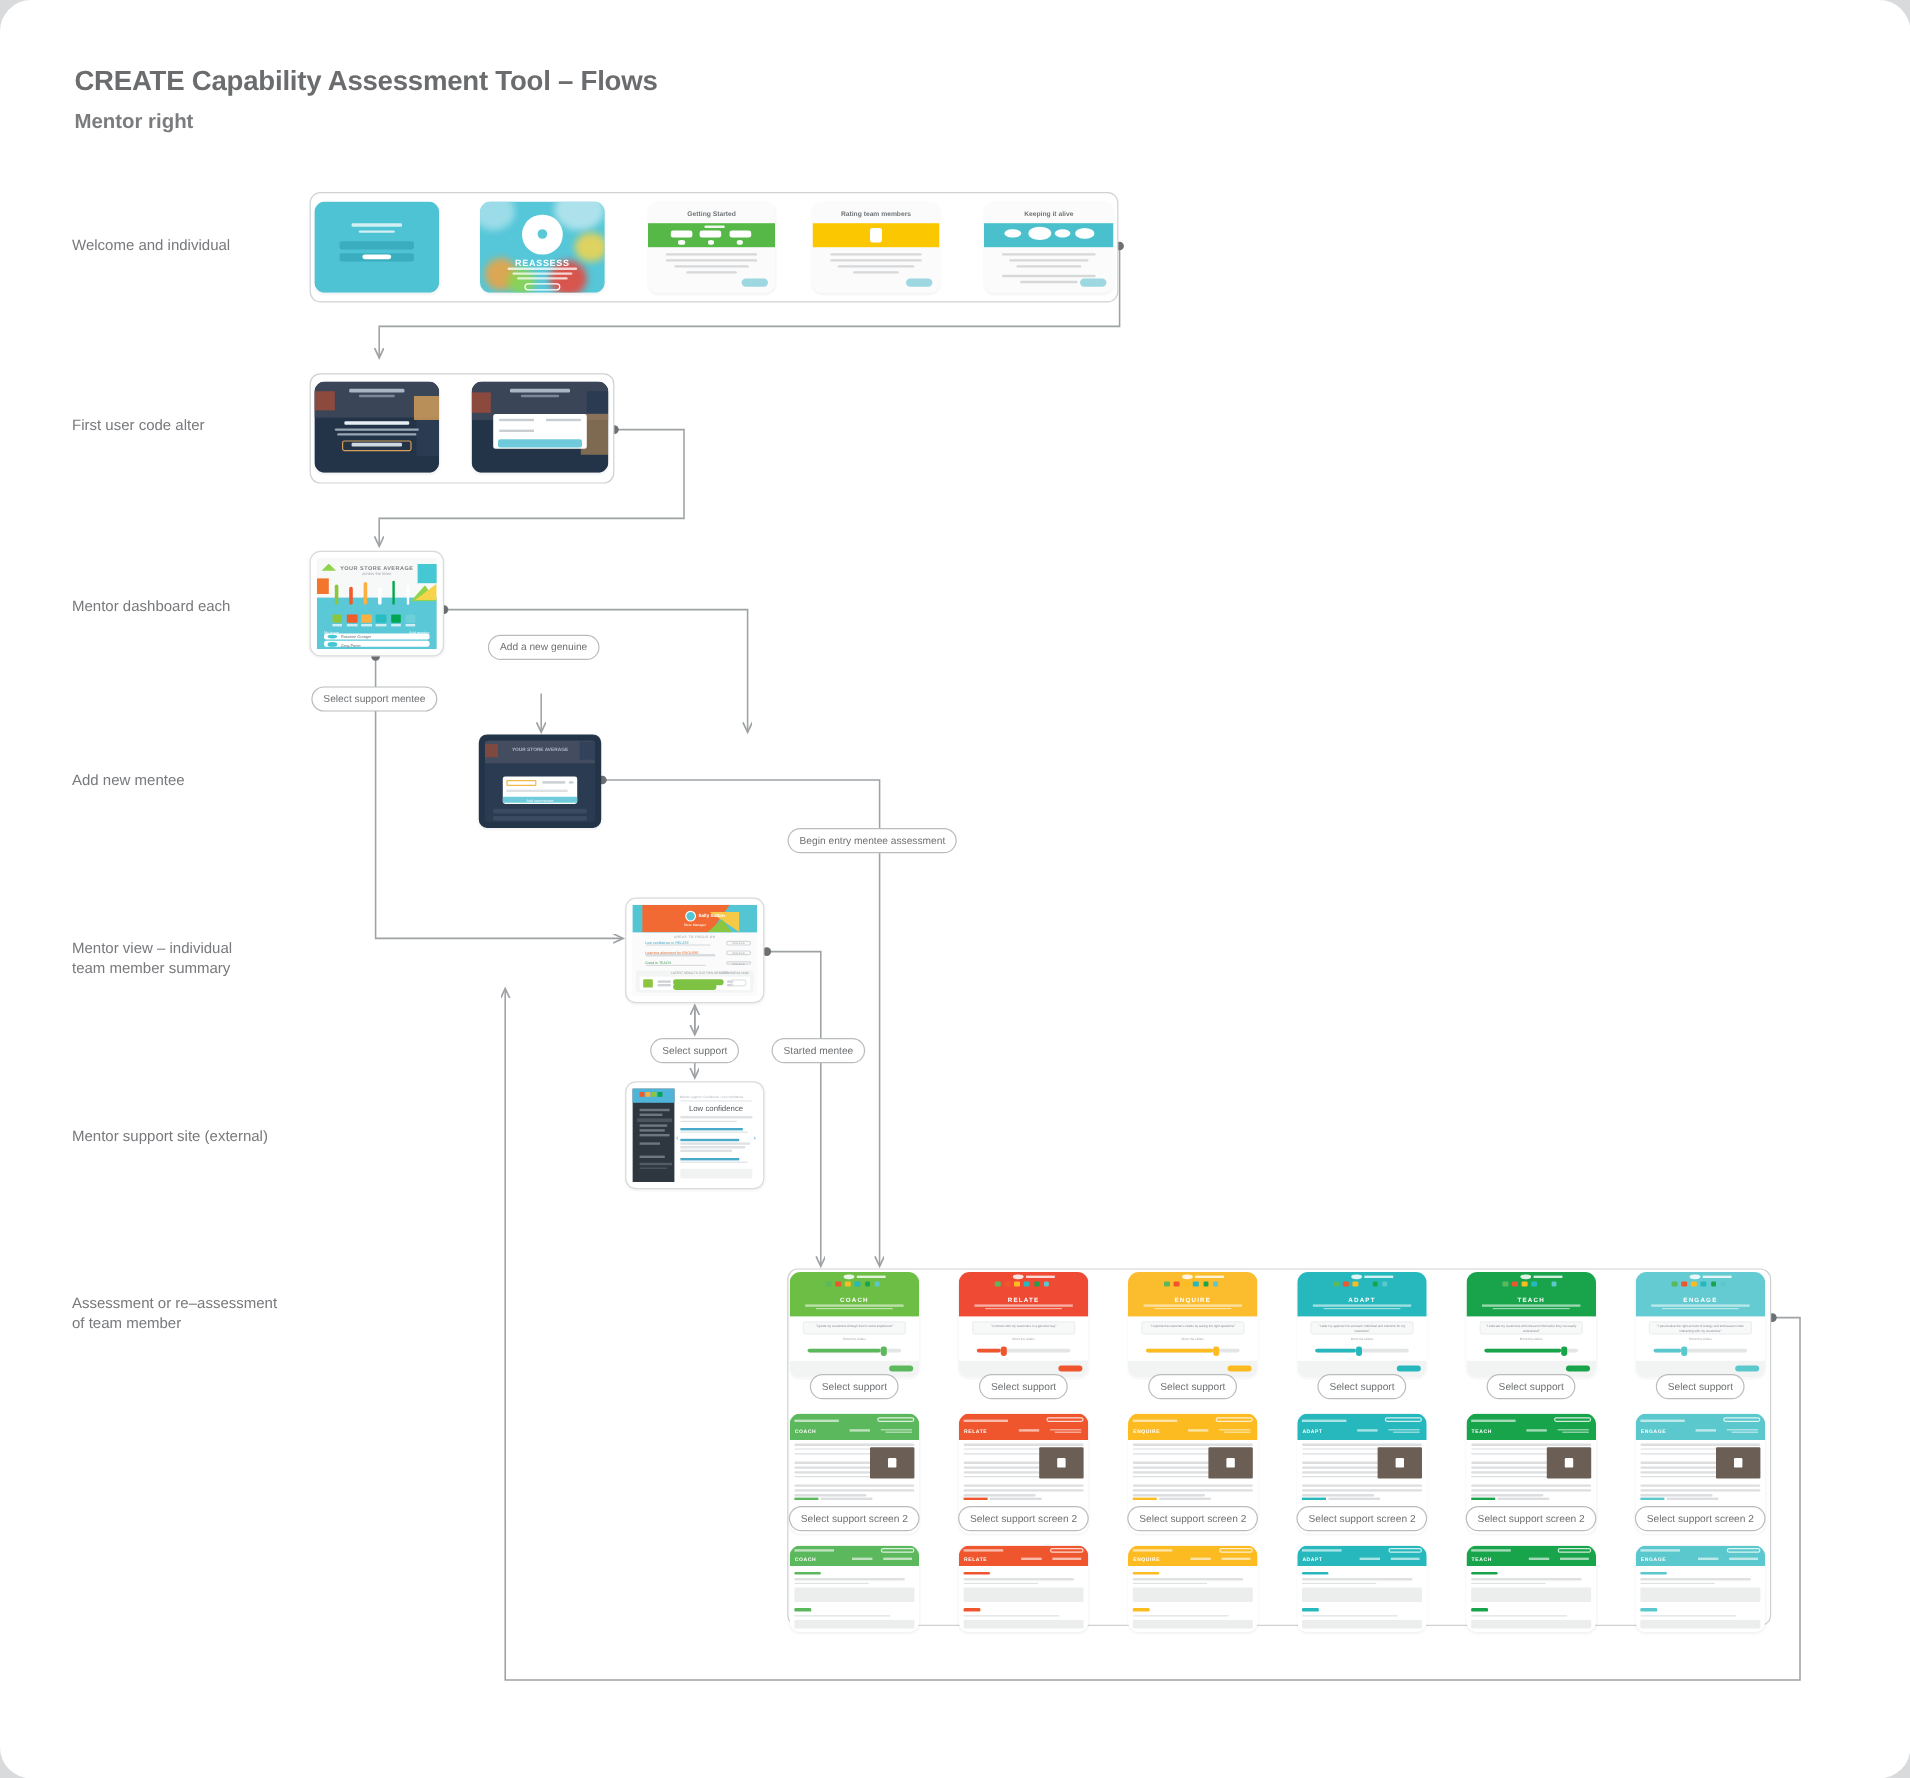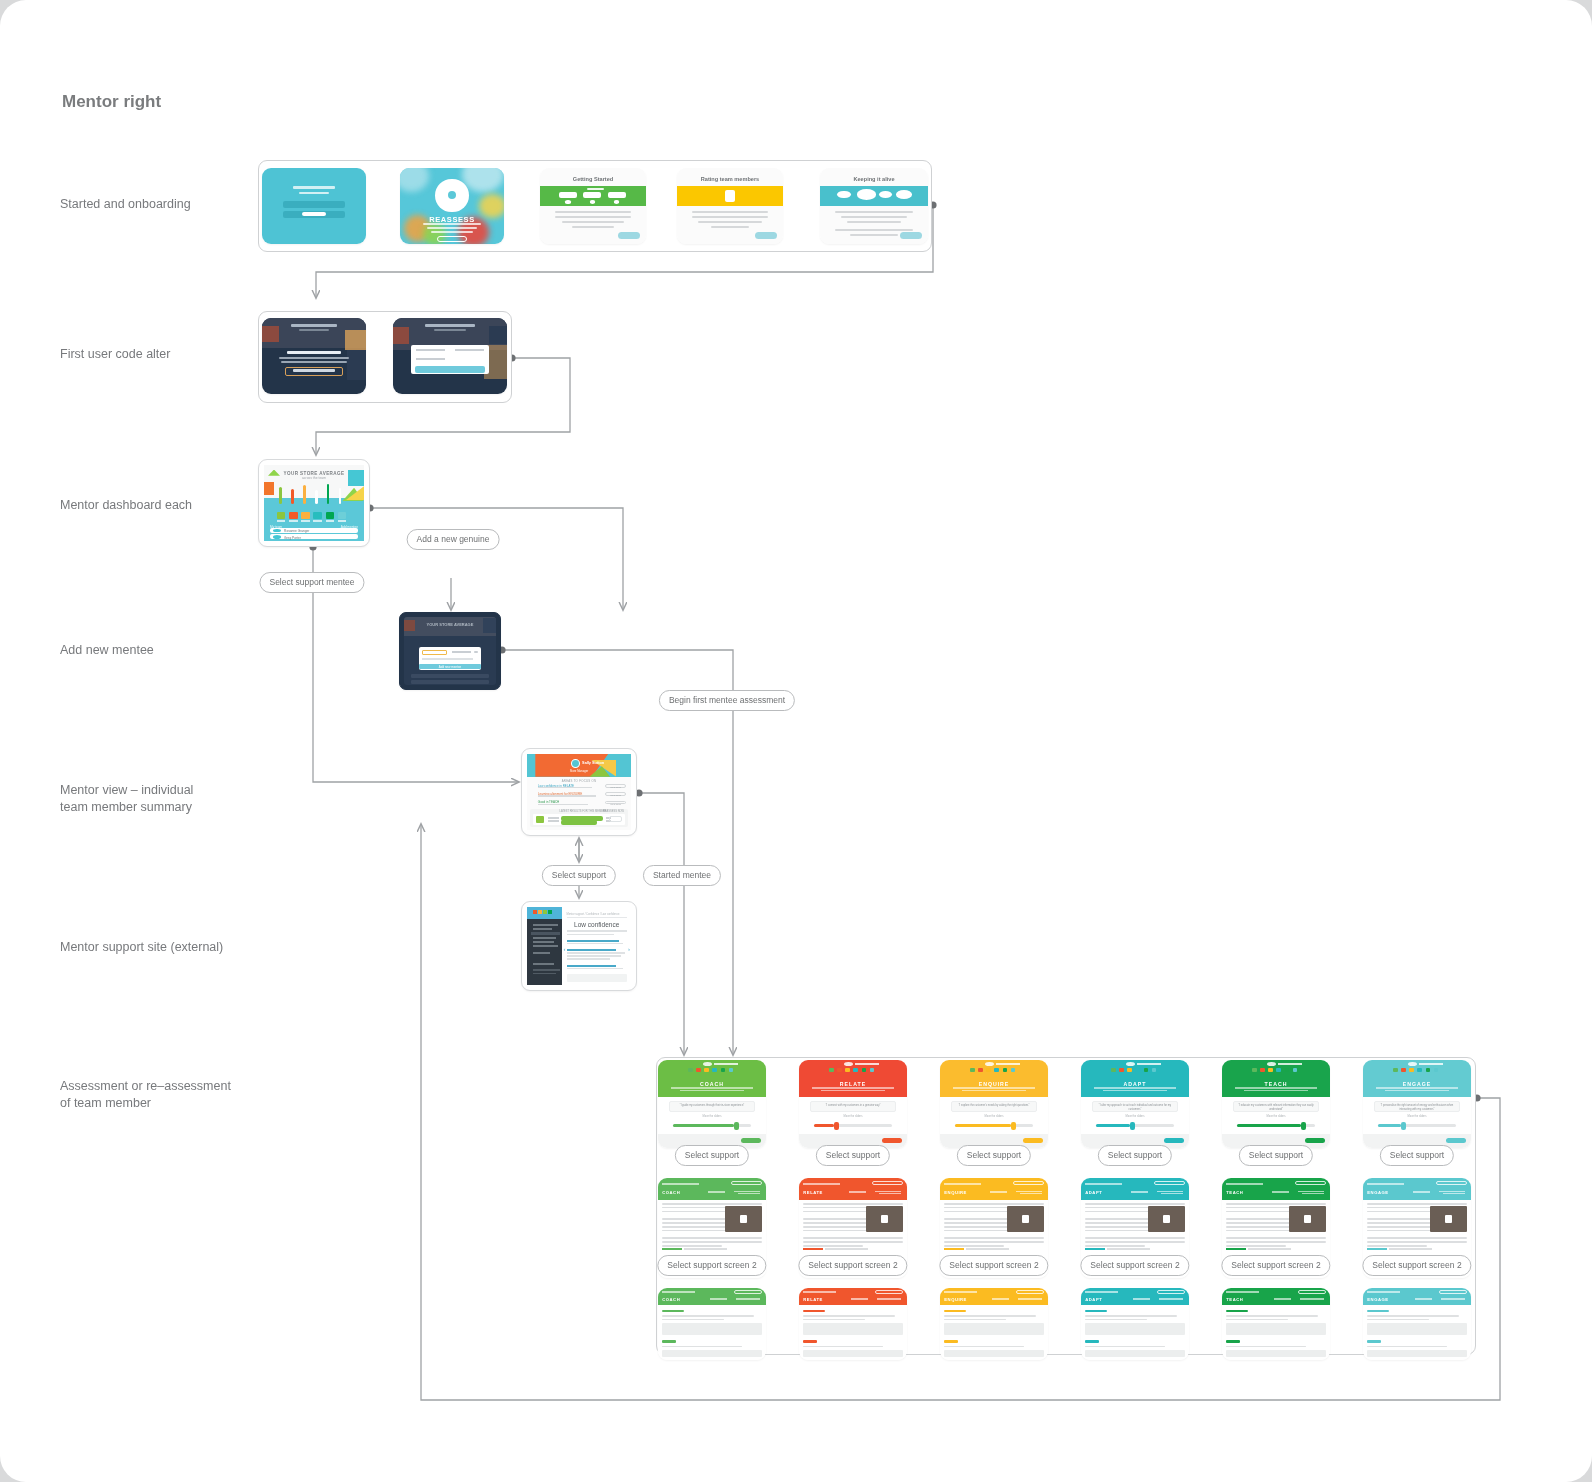--- a/index.html
+++ b/index.html
@@ -104,20 +104,21 @@
   
   .qblock { position:absolute; left:4px; right:4px; }
   .qline { height:1.6px; background:#dfe1e2; border-radius:1px; }
   .qbox { background:#eceeee; border-radius:1px; }
 </style>
 </head>
 <body>
 
 <div id="page">
 
+  <div id="title">CREATE Capability Assessment Tool – Flows</div>
   <div id="subtitle">Mentor right</div>
 
   <svg id="wires" viewBox="0 0 1592 1482">
     <defs>
       <marker id="arw" markerWidth="8" markerHeight="8" refX="6.2" refY="3" orient="auto">
         <path d="M0,0 L6.4,3 L0,6" fill="none" stroke="#9fa2a5" stroke-width="1.1"></path>
       </marker>
     </defs>
     <g stroke="#9fa2a5" stroke-width="1.3" fill="none">
 
@@ -179,21 +180,21 @@
       <path d="M994,1269 V1286" marker-end="url(#arw)"></path>
       <path d="M1135,1252 V1236" marker-end="url(#arw)"></path>
       <path d="M1135,1269 V1286" marker-end="url(#arw)"></path>
       <path d="M1276,1252 V1236" marker-end="url(#arw)"></path>
       <path d="M1276,1269 V1286" marker-end="url(#arw)"></path>
       <path d="M1417,1252 V1236" marker-end="url(#arw)"></path>
       <path d="M1417,1269 V1286" marker-end="url(#arw)"></path>
     </g>
   </svg>
 
-  <div class="rowlabel" style="top:196px">Started and onboarding</div>
+  <div class="rowlabel" style="top:196px">Welcome and individual</div>
   <div class="rowlabel" style="top:346px">First user code alter</div>
   <div class="rowlabel" style="top:497px">Mentor dashboard each</div>
   <div class="rowlabel" style="top:642px">Add new mentee</div>
   <div class="rowlabel" style="top:782px;white-space:pre-line">Mentor view – individual
 team member summary</div>
   <div class="rowlabel" style="top:939px">Mentor support site (external)</div>
   <div class="rowlabel" style="top:1078px;white-space:pre-line">Assessment or re–assessment
 of team member</div>
 
   <div class="groupframe" style="left:258px; top:160px; width:674px; height:92px;"></div>
@@ -382,21 +383,21 @@
         <div style="position:absolute;left:54%;top:18%;width:30%;height:2px;background:#c9ced3;"></div>
         <div style="position:absolute;left:88%;top:16%;width:6%;height:10%;background:#c9ced3;border-radius:1px;"></div>
         <div style="position:absolute;left:6%;top:46%;width:80%;height:2px;background:#dde1e4;"></div>
         <div style="position:absolute;left:0;right:0;bottom:4%;height:24%;background:#6fcadc;border-radius:1px;font-size:3px;color:#fff;text-align:center;line-height:2.4;">Add new mentee</div>
       </div>
       <div style="position:absolute;left:8%;top:84%;right:8%;height:6%;background:#3a4a61;border-radius:1px;"></div>
       <div style="position:absolute;left:8%;top:92%;right:8%;height:6%;background:#3a4a61;border-radius:1px;"></div>
     </div>
   </div>
 
-  <div class="pill" style="left:727px; top:690px;">Begin first mentee assessment</div>
+  <div class="pill" style="left:727px; top:690px;">Begin entry mentee assessment</div>
 
   <div class="device" style="left:521px; top:748px; width:116px; height:88px;">
     <div class="screen" style="background:#fbfbfb;">
       <div style="position:absolute;left:0;top:0;right:0;height:30%;background:#53c5d3;"></div>
       <div style="position:absolute;left:8%;top:0;width:70%;height:30%;background:#f26a33;clip-path:polygon(0 0,100% 0,78% 100%,0 100%);"></div>
       <div style="position:absolute;left:62%;top:8%;width:24%;height:22%;background:#f6c947;clip-path:polygon(0 0,100% 0,100% 100%);"></div>
       <div style="position:absolute;left:60%;top:16%;width:20%;height:14%;background:#8cc63f;clip-path:polygon(0 100%,60% 0,100% 100%);"></div>
       <div style="position:absolute;left:42%;top:7%;width:9%;height:12%;border-radius:50%;background:#53c5d3;border:1.2px solid #fff;"></div>
       <div style="position:absolute;left:53%;top:9%;font-size:3.8px;font-weight:bold;color:#fff;">Sally Sutton</div>
       <div style="position:absolute;left:0;right:0;top:20%;text-align:center;font-size:2.8px;color:#ffffff;">Store Manager</div>

